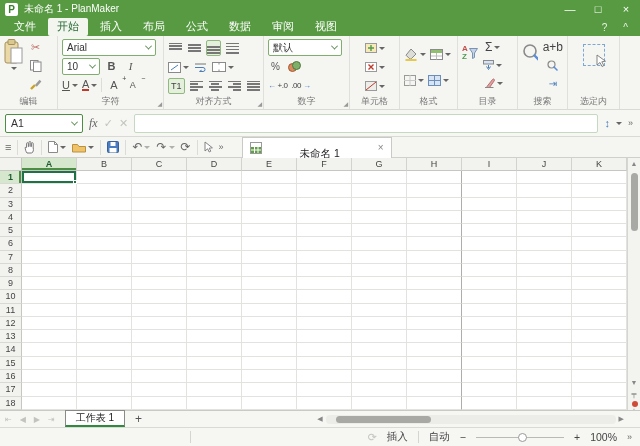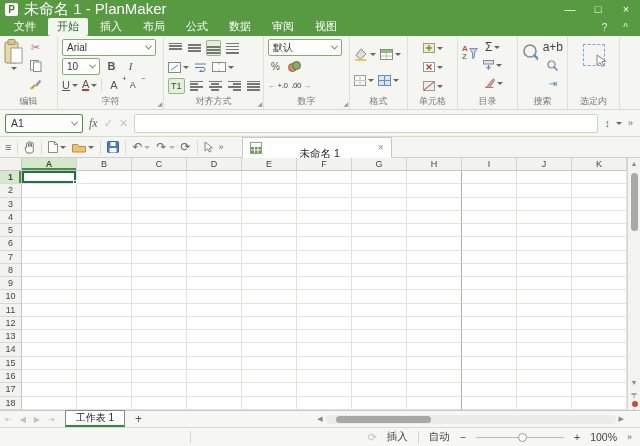--- a/index.html
+++ b/index.html
@@ -2,21 +2,21 @@
 <html><head>
 <meta charset="utf-8">
 <style>
   * { margin:0; padding:0; box-sizing:border-box; }
   html,body { width:640px; height:446px; overflow:hidden; }
   body { font-family:"Liberation Sans","DejaVu Sans",sans-serif; font-size:11px; background:#fff; color:#333; position:relative; }
 
   
   .titlebar { height:18px; background:#579A42; display:flex; align-items:center; padding-left:5px; gap:6px; }
   .app-icon { width:13px; height:13px; background:#fff; border-radius:2px; color:#3E7E2E; font-size:10px; font-weight:bold; display:flex; align-items:center; justify-content:center; }
-  .wtitle { color:#fff; font-size:15px; }
+  .wtitle { color:#fff; font-size:10px; }
   .win-controls { margin-left:auto; display:flex; height:100%; }
   .wc { width:28px; color:#fff; font-size:11px; display:flex; align-items:center; justify-content:center; }
 
   
   .menubar { height:18px; background:#579A42; display:flex; align-items:center; padding-left:5px; gap:3px; }
   .menu-tab { color:#fff; font-size:11px; padding:1px 9px 2px; border-radius:2px; }
   .menu-tab.active { background:#F2F6EF; color:#2A6A35; }
   .menu-right { margin-left:auto; display:flex; gap:16px; padding-right:12px; color:#EAF2E6; font-size:10px; }
 
   
@@ -329,20 +329,53 @@
         <div class="ib dec-ic">
             <span>.00</span>
             <span class="blue">→</span>
           </div>
       </div>
     </div>
     <div class="rg-label">数字</div>
     <span class="launcher">◢</span>
   </div>
 
+  <div class="rgroup" style="width:50px">
+    <div class="rg-content" style="flex-direction:column;gap:1px;align-items:center">
+      <div class="row">
+        <div class="ib">
+          <svg width="12" height="10">
+              <rect x="0.5" y="0.5" width="11" height="9" fill="#F7E9B8" stroke="#9a9a9a"></rect>
+              <path d="M3 5 h6 M6 2 v6" stroke="#4F9A4F" stroke-width="1.4"></path>
+            </svg>
+          <span class="caret"></span>
+        </div>
+      </div>
+      <div class="row">
+        <div class="ib">
+          <svg width="12" height="10">
+              <rect x="0.5" y="0.5" width="11" height="9" fill="#fff" stroke="#9a9a9a"></rect>
+              <path d="M3.5 2.5 L8.5 7.5 M8.5 2.5 L3.5 7.5" stroke="#C0392B" stroke-width="1.4"></path>
+            </svg>
+          <span class="caret"></span>
+        </div>
+      </div>
+      <div class="row">
+        <div class="ib">
+          <svg width="12" height="10">
+              <rect x="0.5" y="0.5" width="11" height="9" fill="#EDEDEA" stroke="#9a9a9a"></rect>
+              <line x1="1" y1="9" x2="11" y2="1" stroke="#C0392B"></line>
+            </svg>
+          <span class="caret"></span>
+        </div>
+      </div>
+    </div>
+    <div class="rg-label">单元格</div>
+  </div>
+
   <div class="rgroup" style="width:58px">
     <div class="rg-content" style="flex-direction:column;gap:6px;justify-content:center">
       <div class="row" style="height:20px">
         <div class="ib">
           <svg width="14" height="13">
               <path d="M7 1 L12 6 L7.5 10.5 a1.5 1.5 0 0 1 -2.2 0 L2 7.2 Z" fill="#DCDCD9" stroke="#8a8a8a"></path>
               <rect x="1.5" y="11" width="11" height="2" fill="#E8C84A"></rect>
             </svg>
           <span class="caret"></span>
         </div>
@@ -369,53 +402,20 @@
           <svg width="13" height="11">
               <rect x="0.5" y="0.5" width="12" height="10" fill="#D6E4F5" stroke="#6C8FB9"></rect>
               <line x1="6.5" y1="0" x2="6.5" y2="11" stroke="#6C8FB9"></line>
               <line x1="0" y1="5.5" x2="13" y2="5.5" stroke="#6C8FB9"></line>
             </svg>
           <span class="caret"></span>
         </div>
       </div>
     </div>
     <div class="rg-label">格式</div>
-  </div>
-
-  <div class="rgroup" style="width:50px">
-    <div class="rg-content" style="flex-direction:column;gap:1px;align-items:center">
-      <div class="row">
-        <div class="ib">
-          <svg width="12" height="10">
-              <rect x="0.5" y="0.5" width="11" height="9" fill="#F7E9B8" stroke="#9a9a9a"></rect>
-              <path d="M3 5 h6 M6 2 v6" stroke="#4F9A4F" stroke-width="1.4"></path>
-            </svg>
-          <span class="caret"></span>
-        </div>
-      </div>
-      <div class="row">
-        <div class="ib">
-          <svg width="12" height="10">
-              <rect x="0.5" y="0.5" width="11" height="9" fill="#fff" stroke="#9a9a9a"></rect>
-              <path d="M3.5 2.5 L8.5 7.5 M8.5 2.5 L3.5 7.5" stroke="#C0392B" stroke-width="1.4"></path>
-            </svg>
-          <span class="caret"></span>
-        </div>
-      </div>
-      <div class="row">
-        <div class="ib">
-          <svg width="12" height="10">
-              <rect x="0.5" y="0.5" width="11" height="9" fill="#EDEDEA" stroke="#9a9a9a"></rect>
-              <line x1="1" y1="9" x2="11" y2="1" stroke="#C0392B"></line>
-            </svg>
-          <span class="caret"></span>
-        </div>
-      </div>
-    </div>
-    <div class="rg-label">单元格</div>
   </div>
 
   <div class="rgroup" style="width:60px">
     <div class="rg-content">
       <div class="azf" style="margin-top:6px">
         <div class="lt">
             <span style="color:#C0504D">A</span>
             <span style="color:#4F9A4F">Z</span>
           </div>
         <svg width="9" height="11">

